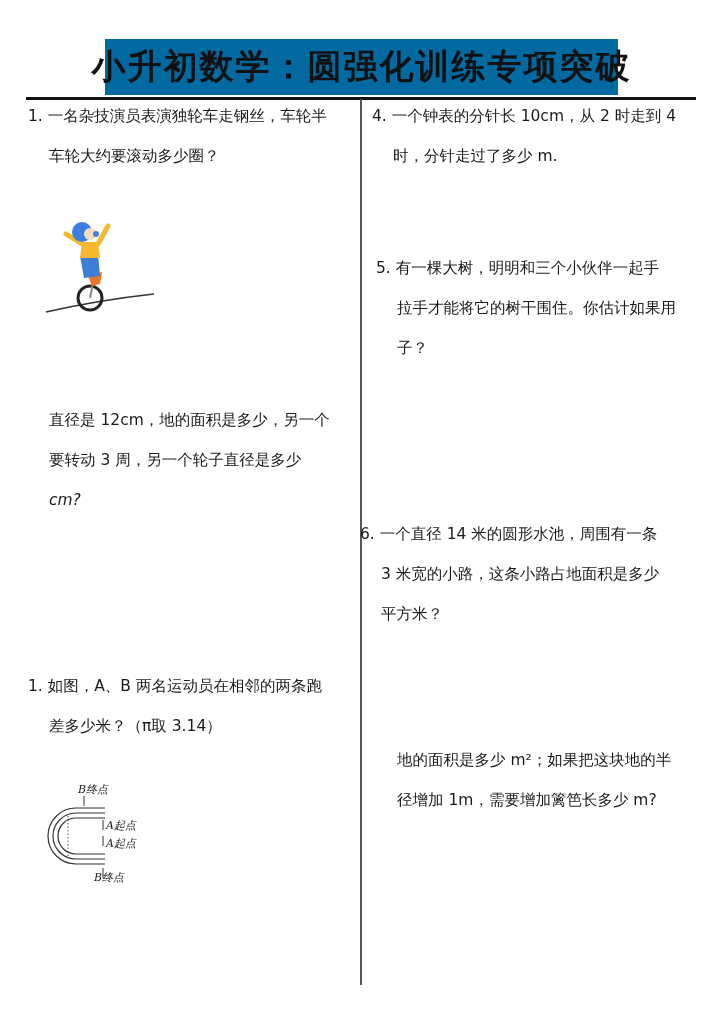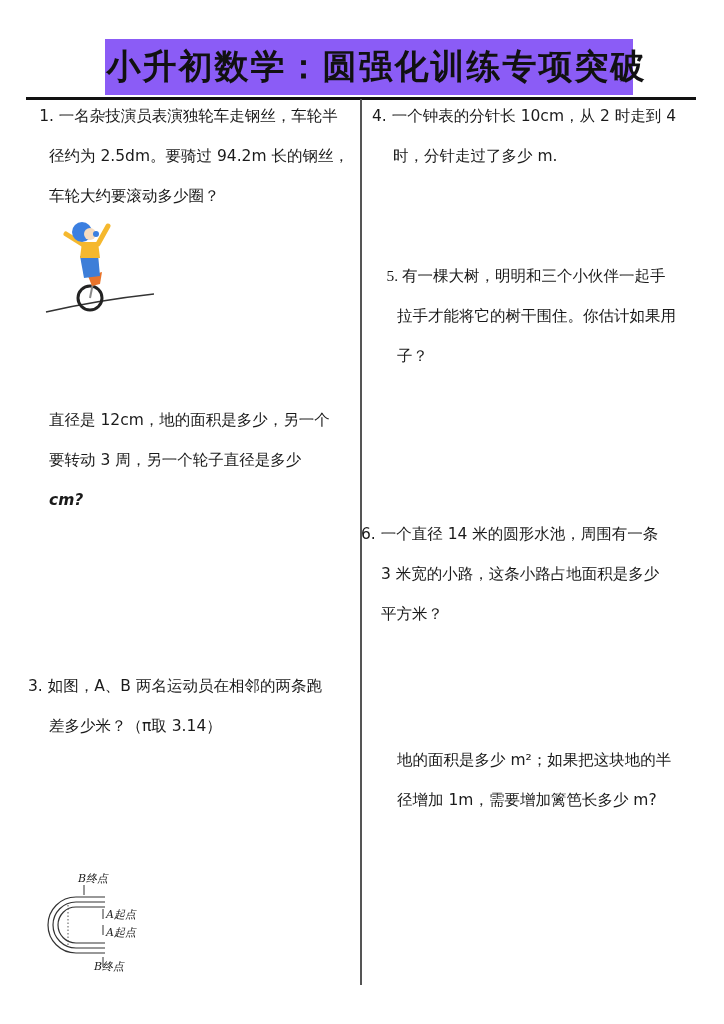--- a/index.html
+++ b/index.html
@@ -1,41 +1,40 @@
 <!DOCTYPE html>
 <html><head>
 <meta charset="utf-8">
 <style>
   html, body { margin:0; padding:0; background:#fff; }
   body { width:724px; height:1024px; position:relative; overflow:hidden;
          font-family:"DejaVu Sans","Liberation Sans",sans-serif; color:#1a1a1a; }
   .title-box { position:absolute; left:105px; top:39px; width:513px; height:56px;
-               background:#8b5cf6; display:flex; align-items:center; justify-content:center;padding-left:15px; }
+               background:#0369a1; display:flex; align-items:center; justify-content:center; }
   .title-text { font-size:34px; font-weight:bold; color:#111; letter-spacing:2px; white-space:nowrap; }
   .top-rule { position:absolute; left:26px; top:97px; width:670px; height:3px; background:#111; }
   .divider { position:absolute; left:360px; top:99px; width:2px; height:886px; background:#555; }
   .q { position:absolute; font-size:15.5px; line-height:40px; }
   .q .line { white-space:nowrap; }
-  .q .first { padding-left:0;text-align:center; }
+  .q .first { padding-left:0; }
   .q .indent { padding-left:21px; }
-  .it { font-style:italic;font-weight:bold; }
+  .it { font-style:italic; }
   .illus { position:absolute; }
 </style>
 </head>
 <body>
 
 <div class="title-box">
   <span class="title-text">小升初数学：圆强化训练专项突破</span>
 </div>
 <div class="top-rule"></div>
 <div class="divider"></div>
 
 <div class="q" style="left:28px; top:96px;">
   <div class="line first">1. 一名杂技演员表演独轮车走钢丝，车轮半</div>
-  <div class="line indent">径约为 2.5dm。要骑过 94.2m 长的钢丝，</div>
   <div class="line indent">车轮大约要滚动多少圈？</div>
 </div>
 <svg class="illus" style="left:44px; top:220px;" width="110" height="100" viewBox="0 0 110 100">
   <path d="M2 92 Q55 80 110 74" stroke="#333" stroke-width="1.5" fill="none"></path>
   <circle cx="46" cy="78" r="12" fill="none" stroke="#222" stroke-width="3"></circle>
   <line x1="46" y1="78" x2="50" y2="58" stroke="#888" stroke-width="2"></line>
   <path d="M44 56 L58 52 L56 64 L48 66 Z" fill="#e9742b"></path>
   <path d="M36 36 L54 34 L56 56 L40 58 Z" fill="#3d7ed8"></path>
   <path d="M38 22 L54 22 L56 38 L36 38 Z" fill="#f5b82e"></path>
   <path d="M38 24 L22 14" stroke="#f5b82e" stroke-width="5" stroke-linecap="round"></path>
@@ -45,24 +44,24 @@
   <circle cx="52" cy="14" r="3" fill="#3b7fe0"></circle>
 </svg>
 
 <div class="q" style="left:28px; top:400px;">
   <div class="line indent">直径是 12cm，地的面积是多少，另一个</div>
   <div class="line indent">要转动 3 周，另一个轮子直径是多少</div>
   <div class="line indent it">cm?</div>
 </div>
 
 <div class="q" style="left:28px; top:666px;">
-  <div class="line first">3. 如图，A、B 两名运动员在相邻的两条跑</div>
+  <div class="line first">1. 如图，A、B 两名运动员在相邻的两条跑</div>
   <div class="line indent">差多少米？（π取 3.14）</div>
 </div>
-<div class="illus" style="left:40px; top:871px; width:130px; height:105px;text-align:right;">
+<div class="illus" style="left:40px; top:782px; width:130px; height:105px;text-align:right;">
   <svg width="130" height="105" viewBox="0 0 130 105" style="position:absolute; left:0; top:0;">
     <g fill="none" stroke="#333" stroke-width="1.2">
       <path d="M65 26 L36 26 A28 28 0 0 0 36 82 L65 82"></path>
       <path d="M65 31 L36 31 A23 23 0 0 0 36 77 L65 77"></path>
       <path d="M65 36 L36 36 A18 18 0 0 0 36 72 L65 72"></path>
     </g>
     <line x1="28" y1="34" x2="28" y2="74" stroke="#555" stroke-width="1" stroke-dasharray="1.5,2"></line>
     <line x1="44" y1="14" x2="44" y2="24" stroke="#333" stroke-width="1"></line>
     <line x1="63" y1="38" x2="63" y2="48" stroke="#333" stroke-width="1"></line>
     <line x1="63" y1="54" x2="63" y2="64" stroke="#333" stroke-width="1"></line>
@@ -72,21 +71,21 @@
   <span style="position:absolute; left:66px; top:36px; font-family:'DejaVu Serif',serif; font-size:11px; font-style:italic;">A起点</span>
   <span style="position:absolute; left:66px; top:54px; font-family:'DejaVu Serif',serif; font-size:11px; font-style:italic;">A起点</span>
   <span style="position:absolute; left:54px; top:88px; font-family:'DejaVu Serif',serif; font-size:11px; font-style:italic;">B终点</span>
 </div>
 
 <div class="q" style="left:372px; top:96px;">
   <div class="line first">4. 一个钟表的分针长 10cm，从 2 时走到 4</div>
   <div class="line indent">时，分针走过了多少 m.</div>
 </div>
 
-<div class="q" style="left:376px; top:256px;font-family:Liberation Serif, serif;">
+<div class="q" style="left:376px; top:248px;">
   <div class="line first">5. 有一棵大树，明明和三个小伙伴一起手</div>
   <div class="line indent">拉手才能将它的树干围住。你估计如果用</div>
   <div class="line indent">子？</div>
 </div>
 
 <div class="q" style="left:360px; top:514px;">
   <div class="line first">6. 一个直径 14 米的圆形水池，周围有一条</div>
   <div class="line indent">3 米宽的小路，这条小路占地面积是多少</div>
   <div class="line indent">平方米？</div>
 </div>

